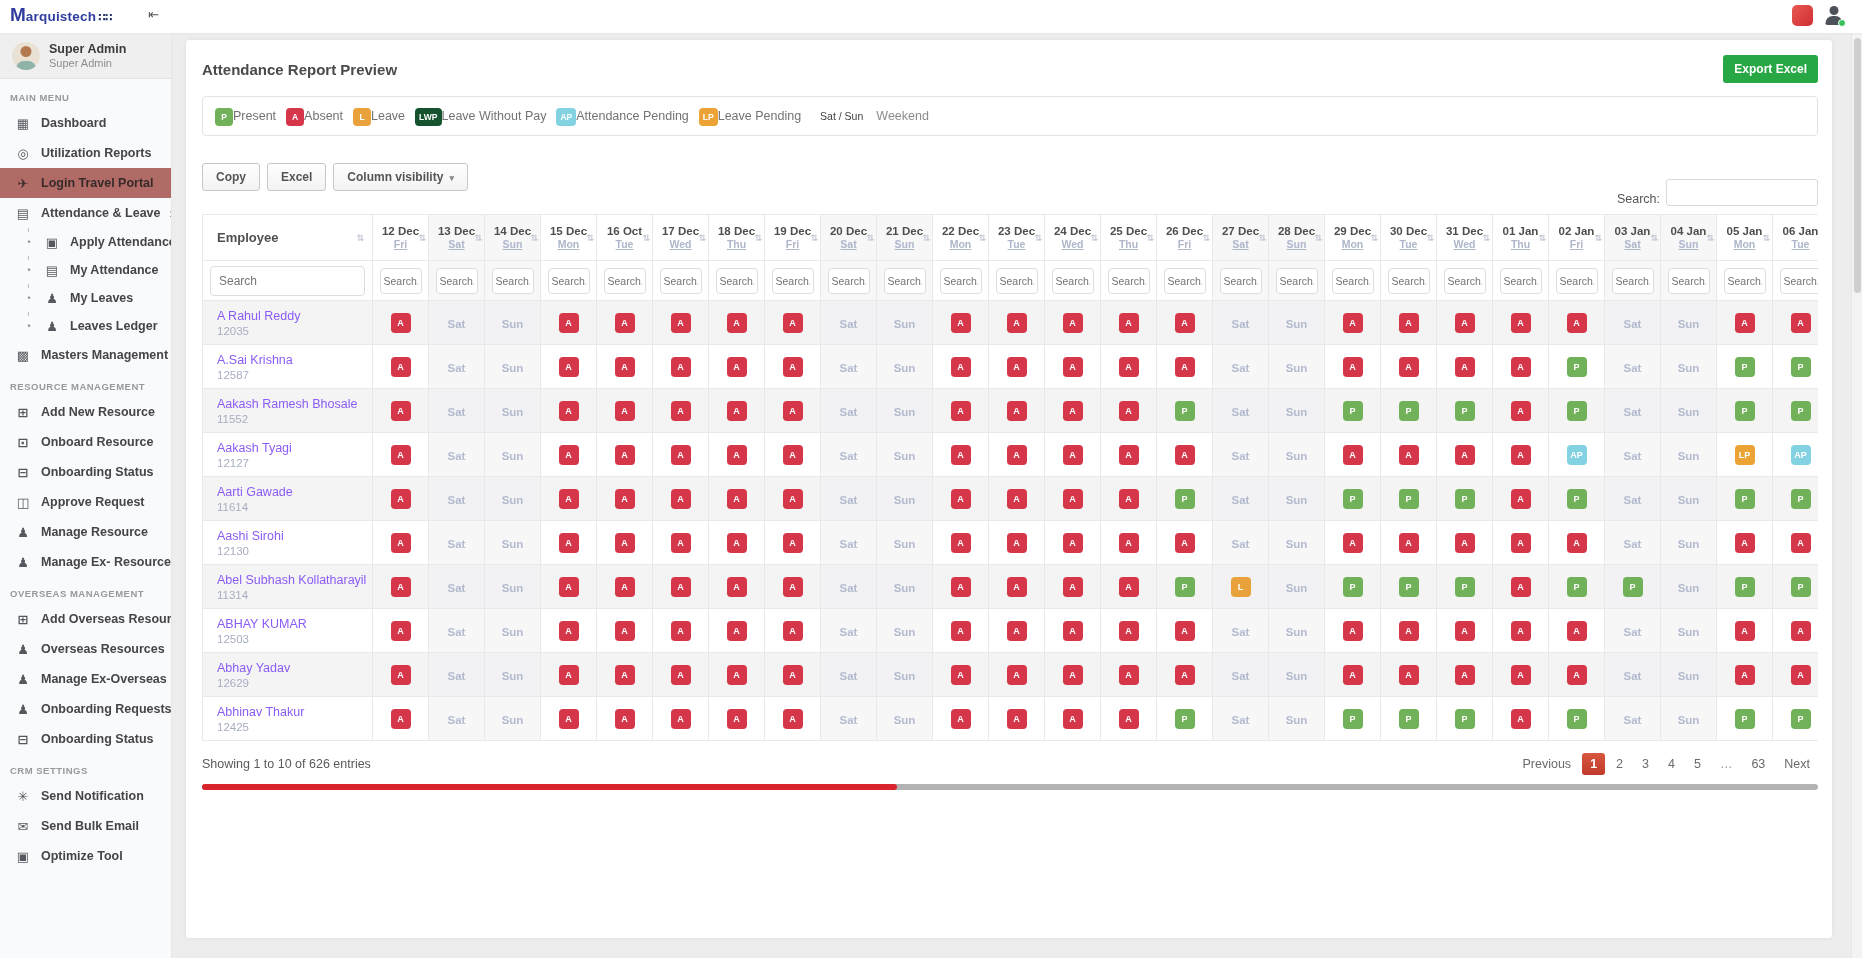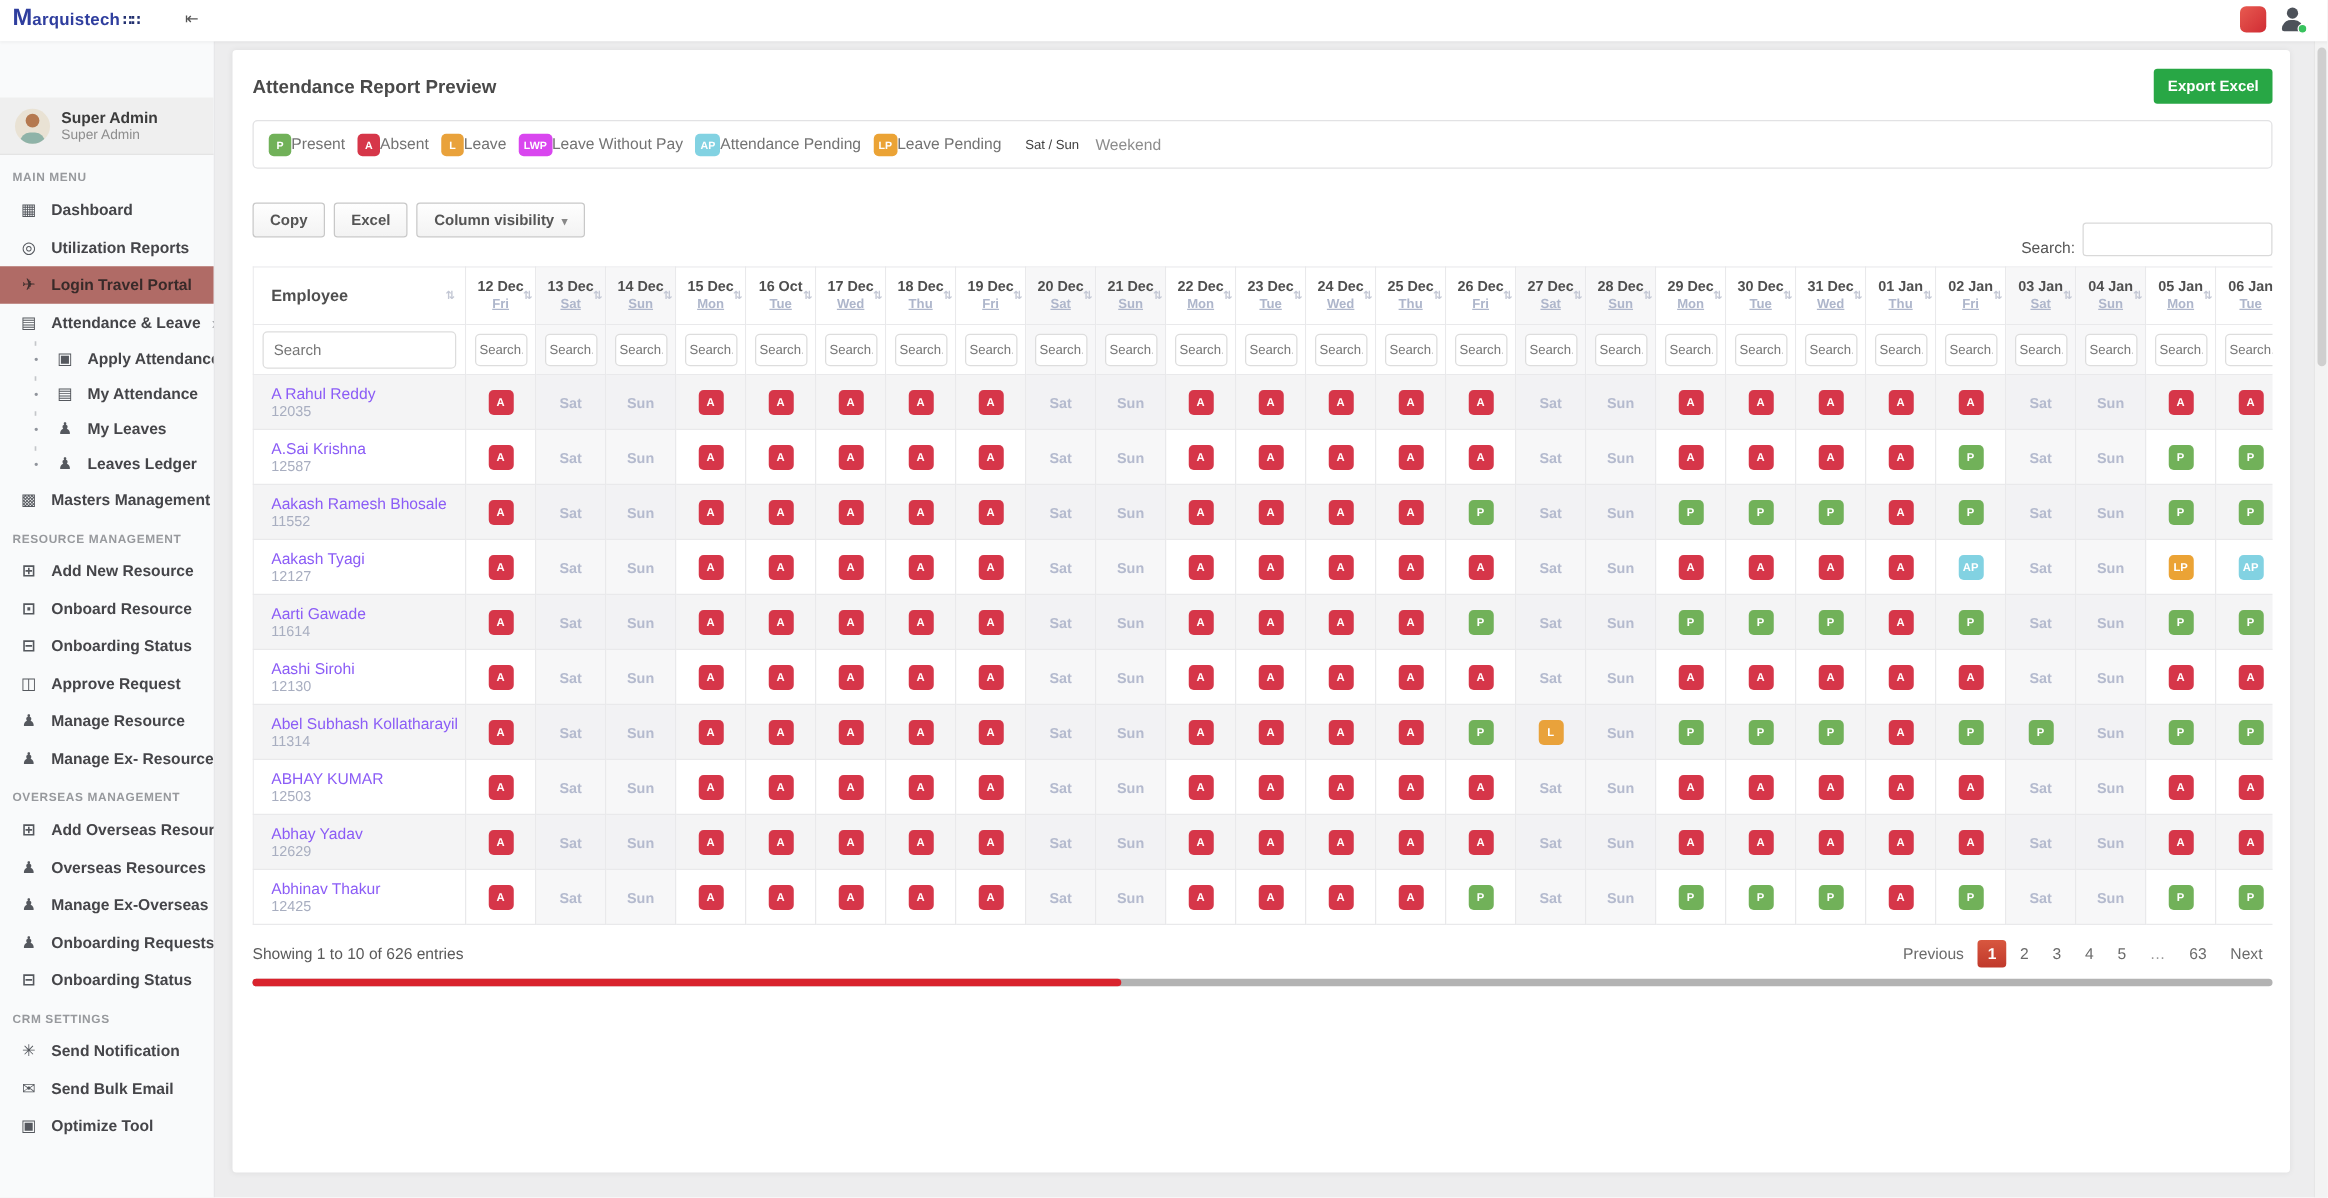--- a/index.html
+++ b/index.html
@@ -17,21 +17,21 @@
   .top-icons { position:absolute; right:18px; top:5px; display:flex; gap:10px; align-items:center; }
   .red-ico { width:21px; height:21px; border-radius:5px; background:linear-gradient(135deg,#e85a50,#d02c34); cursor:pointer; }
   .user-ico { position:relative; width:21px; height:21px; cursor:pointer; }
   .person { position:relative; display:inline-block; width:100%; height:100%; }
   .person::before { content:""; position:absolute; top:1px; left:50%; transform:translateX(-50%); width:9px; height:9px; border-radius:50%; background:#4d525a; }
   .person::after  { content:""; position:absolute; bottom:1px; left:50%; transform:translateX(-50%); width:17px; height:9px; border-radius:8px 8px 2px 2px; background:#4d525a; }
   .online-dot { position:absolute; right:-2px; bottom:-1px; width:8px; height:8px; border-radius:50%; background:#38c25d; border:1.5px solid #fff; }
 
   
   .sidebar { position:absolute; top:33px; left:0; bottom:0; width:172px; background:#f9fafb; border-right:1px solid #e7e7e9; overflow:hidden; }
-  .profile { display:flex; align-items:center; gap:9px; height:46px; padding:0 12px; background:#efefef; border-bottom:1px solid #e4e4e4;margin-top:45px; }
+  .profile { display:flex; align-items:center; gap:9px; height:46px; padding:0 12px; background:#efefef; border-bottom:1px solid #e4e4e4; }
   .avatar { position:relative; width:28px; height:28px; border-radius:50%; background:#e9e2d4; overflow:hidden; flex:0 0 auto; }
   .avatar::before { content:""; position:absolute; top:4px; left:50%; transform:translateX(-50%); width:11px; height:11px; border-radius:50%; background:#b5794f; }
   .avatar::after  { content:""; position:absolute; bottom:-2px; left:50%; transform:translateX(-50%); width:20px; height:11px; border-radius:8px 8px 0 0; background:#8fb3a8; }
   .pname { font-size:12.5px; font-weight:700; color:#3b3b3b; line-height:1.25; }
   .prole { font-size:11px; color:#8d8d8d; }
   .menu { padding:2px 0 8px 0; }
   .section-label { padding:11px 14px 5px 10px; font-size:9.5px; font-weight:700; color:#97999d; letter-spacing:.5px; }
   .item { display:flex; align-items:center; gap:9px; height:30px; padding:0 8px 0 14px; font-size:12.5px; font-weight:600; color:#454549; white-space:nowrap; overflow:hidden; cursor:pointer; }
   .item .ic { width:18px; text-align:center; font-size:13px; color:#55585e; flex:0 0 auto; }
   .item.active { background:#b06b66; color:#382a29; }
@@ -78,21 +78,21 @@
   tbody tr:nth-child(odd) td { background:#f4f4f5; }
   tbody tr:nth-child(even) td { background:#fff; }
   th.wk, td.wk { background:#f7f7f8 !important; }
   tbody tr:nth-child(odd) td.wk { background:#f2f2f4 !important; }
   td.emp { text-align:left; padding-left:14px; }
   .ename { font-size:12.5px; font-weight:400; color:#8b5cf6; line-height:1.3; white-space:nowrap; overflow:hidden; }
   .eid { font-size:11.5px; color:#a8aec0; }
   .badge { display:inline-block; min-width:20px; height:20px; line-height:20px; padding:0 3px; border-radius:4px; color:#fff; font-size:9px; font-weight:700; }
   .daytxt { font-size:11.5px; color:#b4bace; font-weight:600; }
   .b-P { background:#71b159; } .b-A { background:#d63649; } .b-L { background:#e9a23b; }
-  .b-LWP { background:#d946ef; } .b-AP { background:#82d2e2; } .b-LP { background:#eba335; }
+  .b-LWP { background:#14532d; } .b-AP { background:#82d2e2; } .b-LP { background:#eba335; }
 
   
   .foot { margin-top:12px; display:flex; align-items:center; justify-content:space-between; }
   .showing { font-size:12.5px; color:#5a5a5a; }
   .pager { display:flex; align-items:center; gap:3px; font-size:12.5px; color:#6b6b6b; }
   .pg { padding:4px 8px; cursor:pointer; }
   .pg.active { background:linear-gradient(#d8573f,#c0392b); color:#fff; border-radius:3px; font-weight:700; cursor:default; }
   .pg.ellipsis { cursor:default; color:#999; }
   .hscroll { margin-top:9px; height:6px; border-radius:3px; background:#b3b3b3; position:relative; }
   .hthumb { position:absolute; left:0; top:0; height:6px; width:43%; border-radius:3px; background:#d9232d; }

